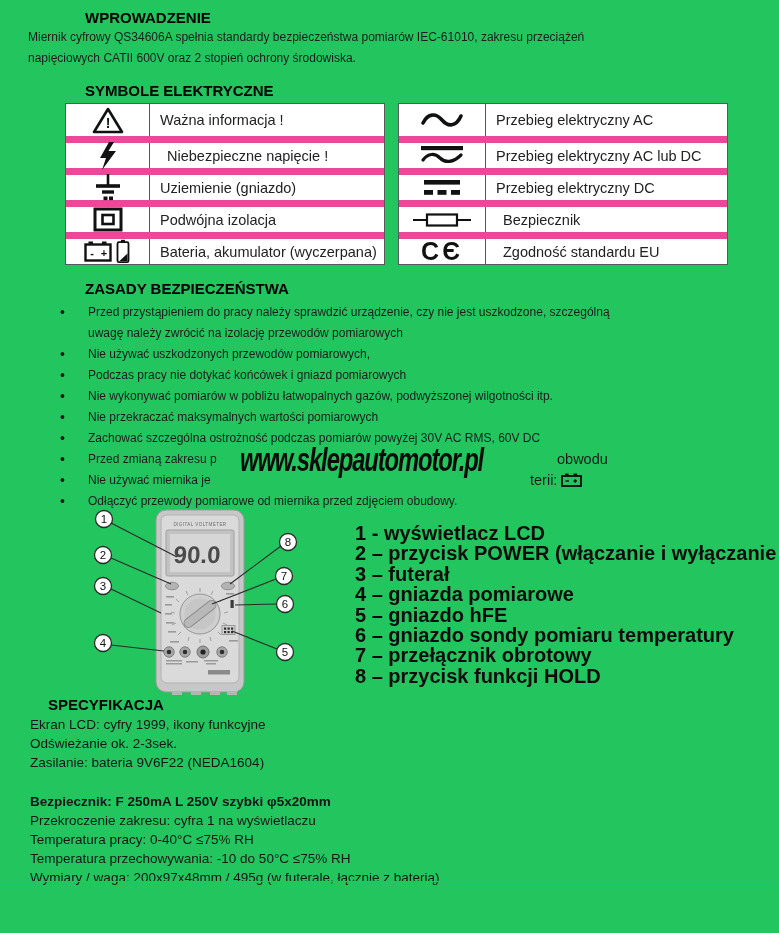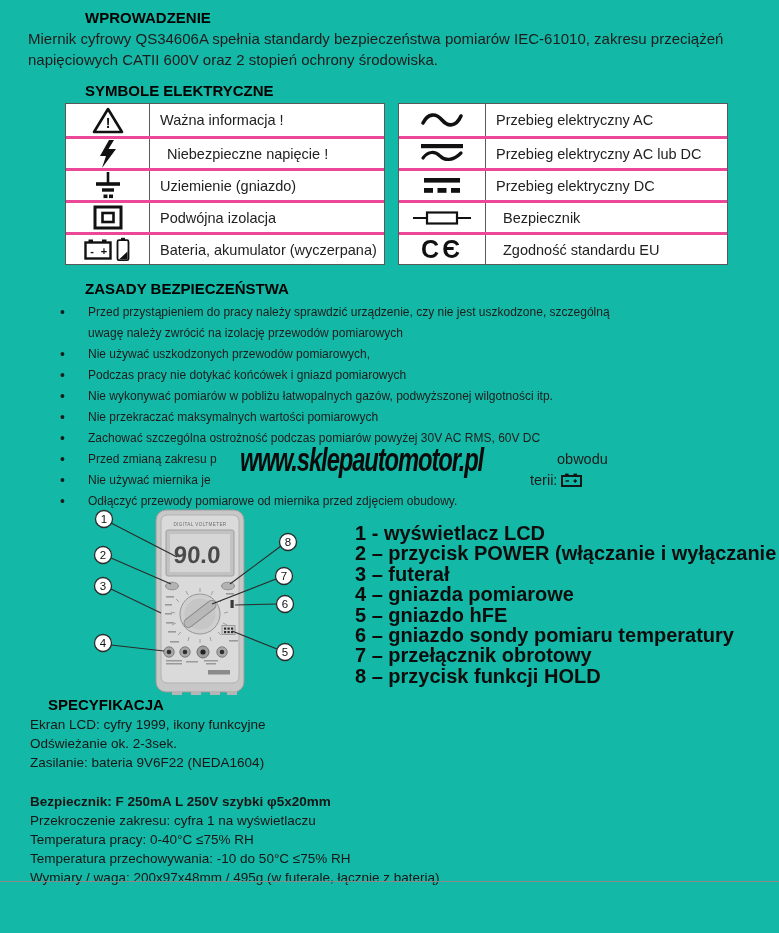--- a/index.html
+++ b/index.html
@@ -1,23 +1,23 @@
 <!DOCTYPE html>
 <html lang="pl"><head>
 <meta charset="utf-8">
 <style>
   html,body{margin:0;padding:0;background:#fff;}
-  .page{position:relative;width:779px;height:933px;background:#14b8a6;overflow:hidden;
+  .page{position:relative;width:779px;height:933px;background:#22c55e;overflow:hidden;
         font-family:"Liberation Sans",sans-serif;color:#1c1c1c;}
   .abs{position:absolute;}
   .h1{font-weight:bold;font-size:15px;color:#000;white-space:nowrap;}
-  .body-line{font-size:15px;white-space:nowrap;}
+  .body-line{font-size:12px;white-space:nowrap;}
   
   .symtable{position:absolute;border:1px solid #595959;background:#fff;}
-  .trow{display:flex;height:32px;box-sizing:border-box;border-top:3px solid #ec4899;}
+  .trow{display:flex;height:32px;box-sizing:border-box;border-top:7px solid #ec4899;}
   .trow:first-child{border-top:none;}
   .ticon{box-sizing:border-box;border-right:1px solid #595959;display:flex;align-items:center;justify-content:center;}
   .lt .ticon{width:84px;}
   .rt .ticon{width:87px;}
   .tlabel{display:flex;align-items:center;padding-left:10px;font-size:14.5px;color:#222;white-space:nowrap;}
   .tlabel.indent{padding-left:17px;}
   .ce-glyph{font-size:25px;font-weight:600;letter-spacing:3px;color:#111;line-height:1;}
   
   .bullets{position:absolute;left:60px;top:302px;width:715px;}
   .bullet-row{position:absolute;left:0;display:flex;width:715px;}

